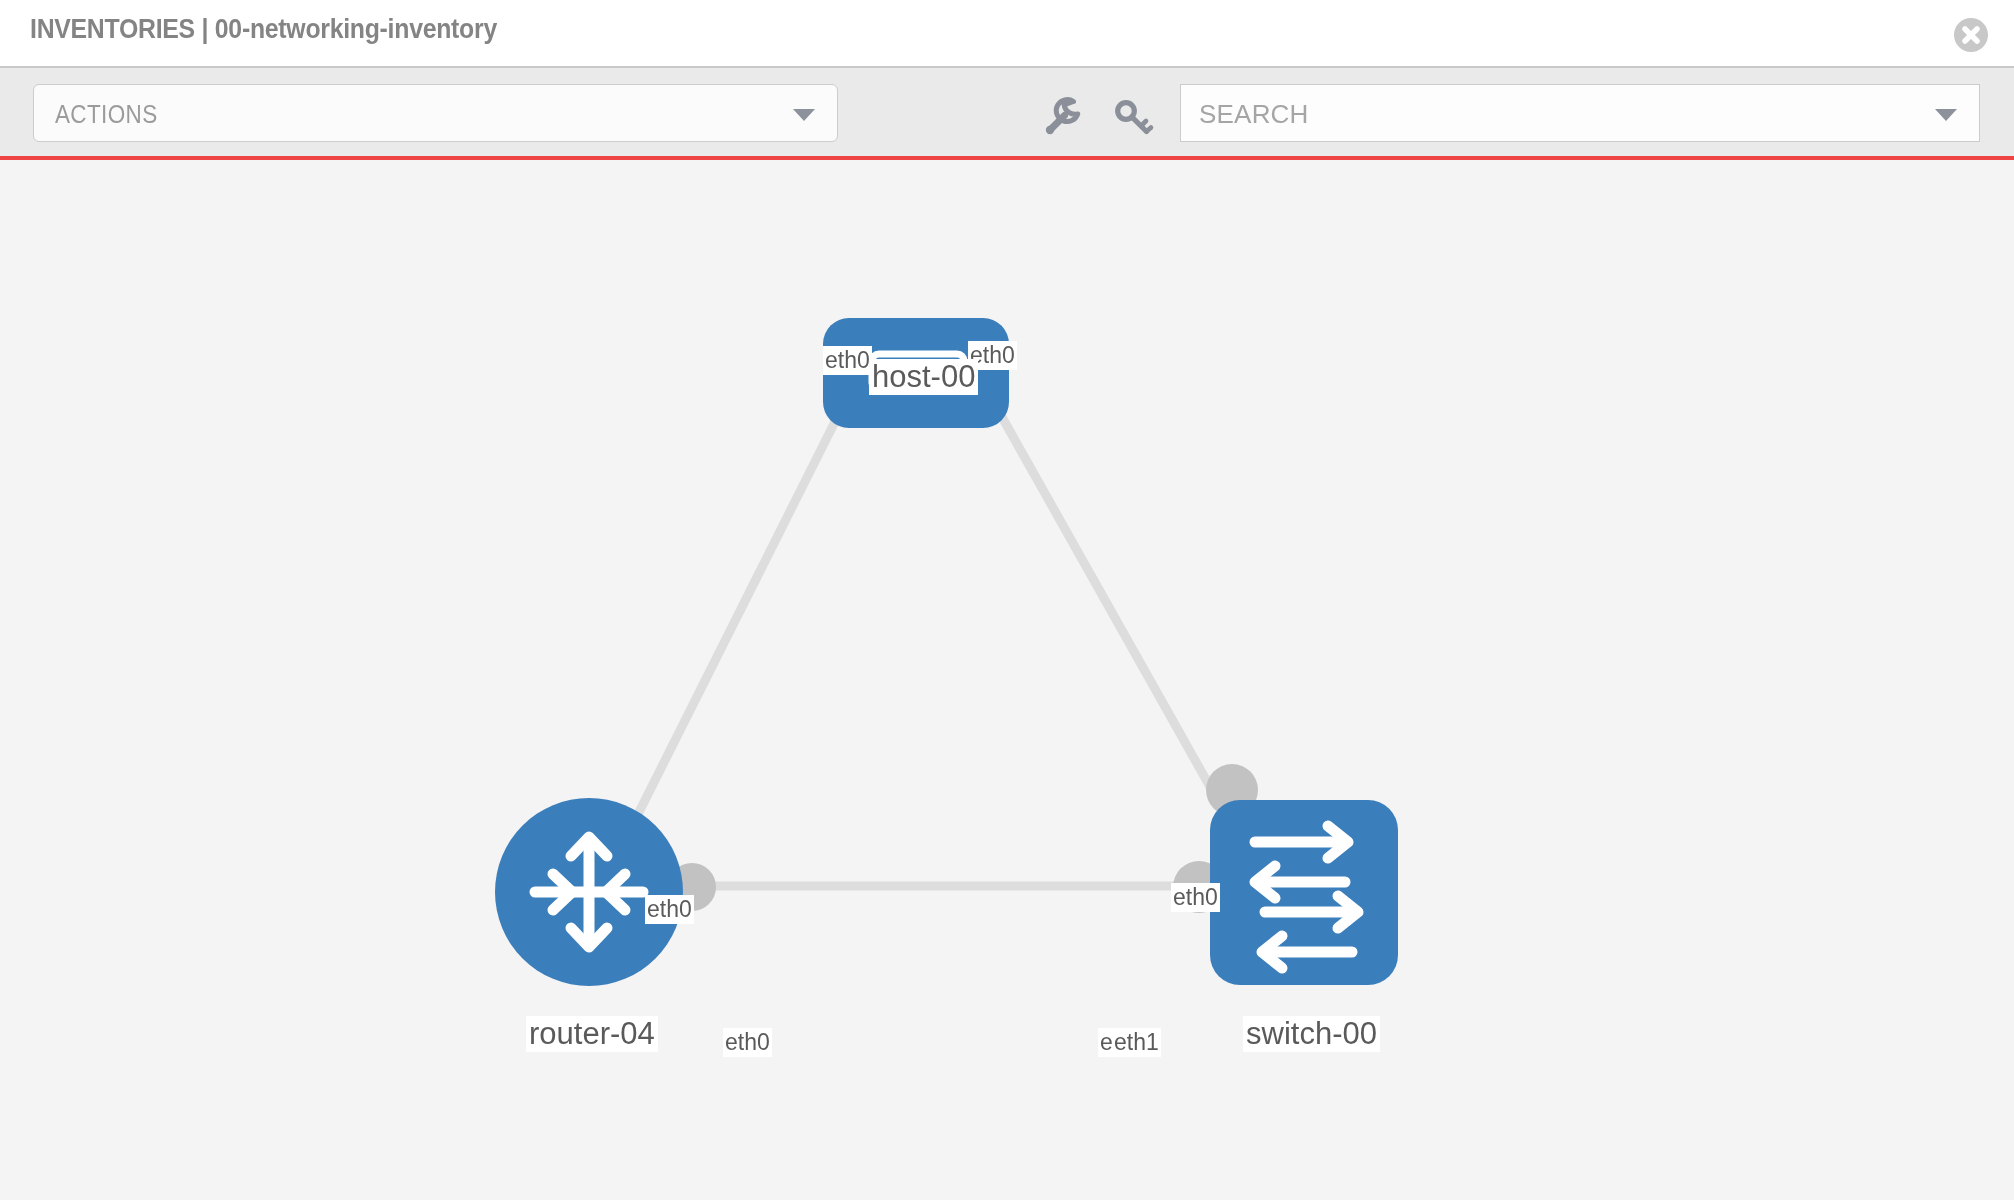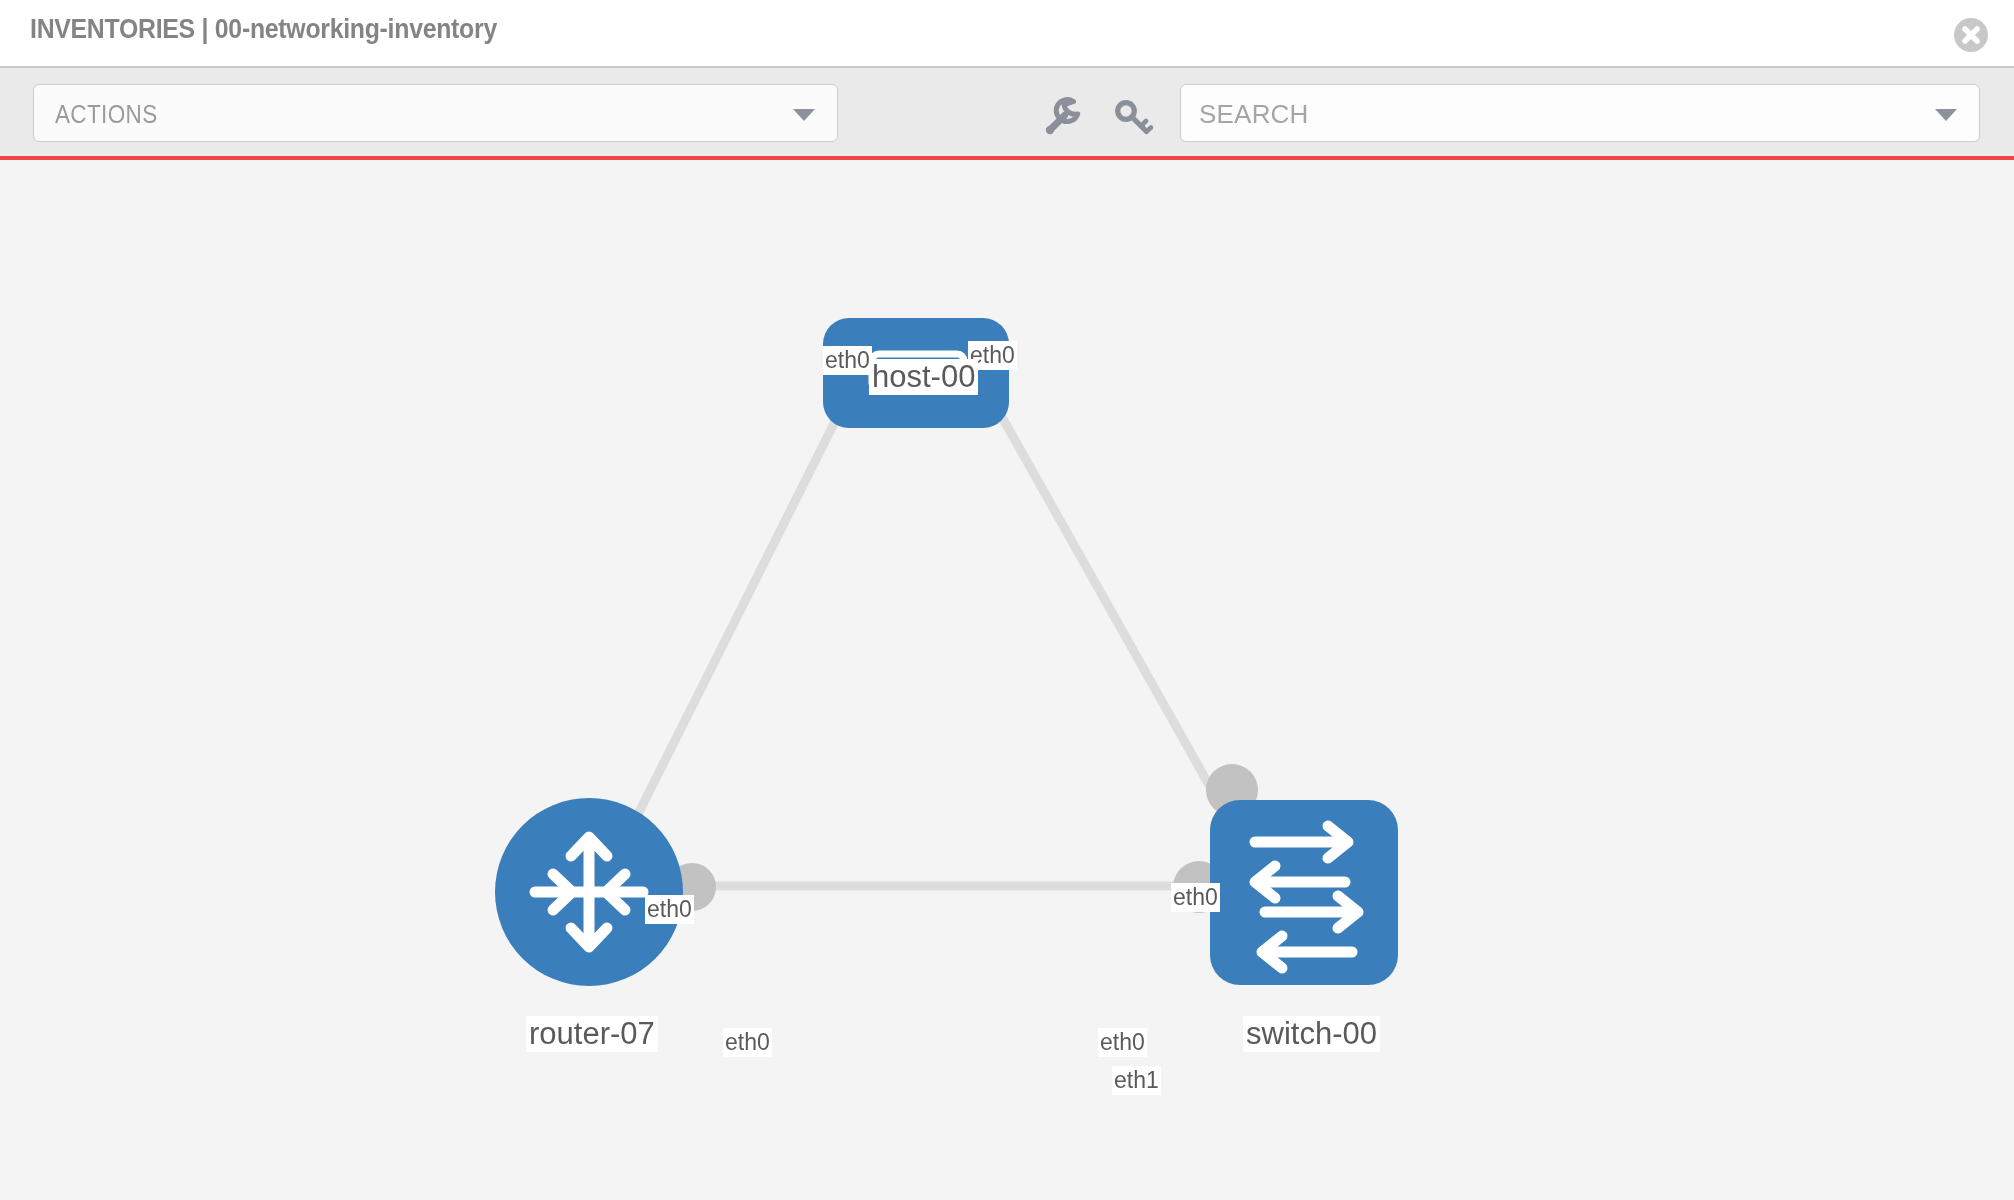--- a/index.html
+++ b/index.html
@@ -107,21 +107,21 @@
   .tool-icon.key    { left: 1110px; }
 
   .search-box {
     position: absolute;
     left: 1180px;
     top: 16px;
     width: 800px;
     height: 58px;
     background: #fdfdfd;
     border: 1px solid #cccccc;
-    border-radius: 6px;
+    border-radius: 0;
     box-sizing: border-box;
     cursor: text;
   }
   .search-label {
     position: absolute;
     left: 18px;
     top: 14px;
     font-size: 26px;
     color: #a5a5a5;
     letter-spacing: 0.2px;
@@ -278,20 +278,20 @@
         </g>
       </g>
     </svg>
 
     <div class="edge-label" style="left:823px; top:186px;">eth0</div>
     <div class="edge-label" style="left:968px; top:181px;">eth0</div>
     <div class="edge-label" style="left:645px; top:735px;">eth0</div>
     <div class="edge-label" style="left:1171px; top:723px;">eth0</div>
     <div class="edge-label" style="left:723px; top:868px;">eth0</div>
     <div class="edge-label" style="left:1098px; top:868px;">eth0</div>
-    <div class="edge-label" style="left:1112px; top:868px;margin-top:38px;">eth1</div>
+    <div class="edge-label" style="left:1112px; top:868px;">eth1</div>
 
     <div class="node-label" style="left:869px; top:183px;">host-00</div>
-    <div class="node-label" style="left:526px; top:840px;">router-07</div>
+    <div class="node-label" style="left:526px; top:840px;">router-04</div>
     <div class="node-label" style="left:1243px; top:840px;">switch-00</div>
 
   </div>
 </div>
 
 </body></html>

